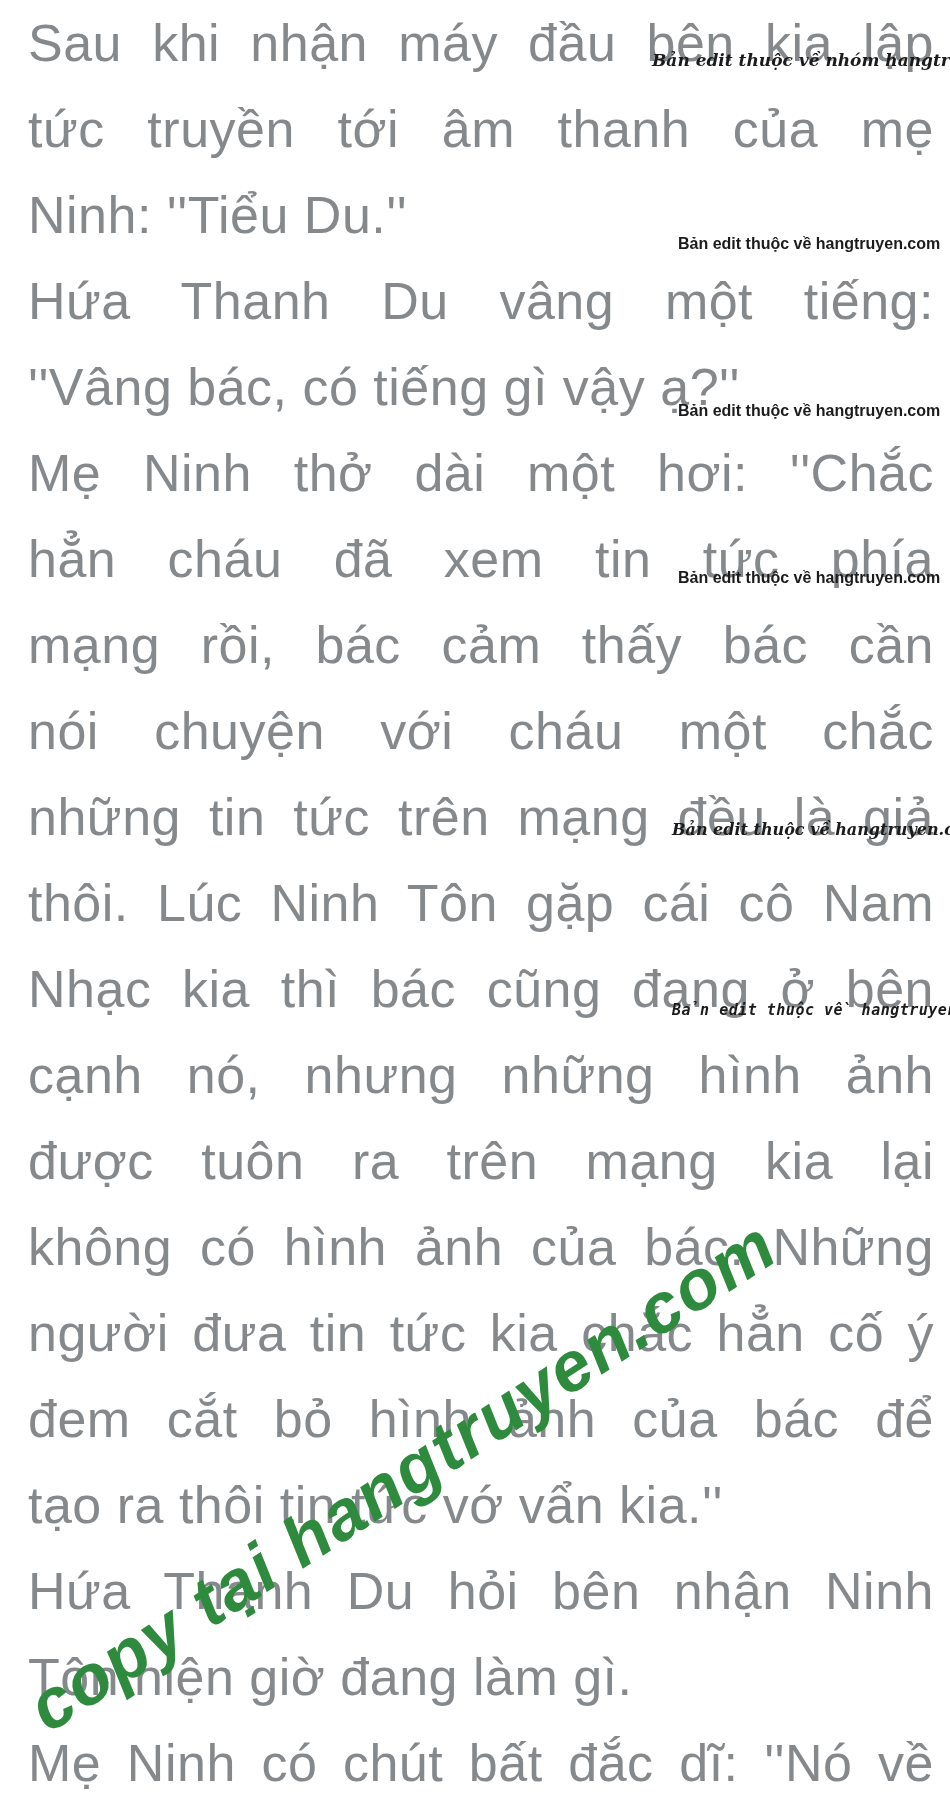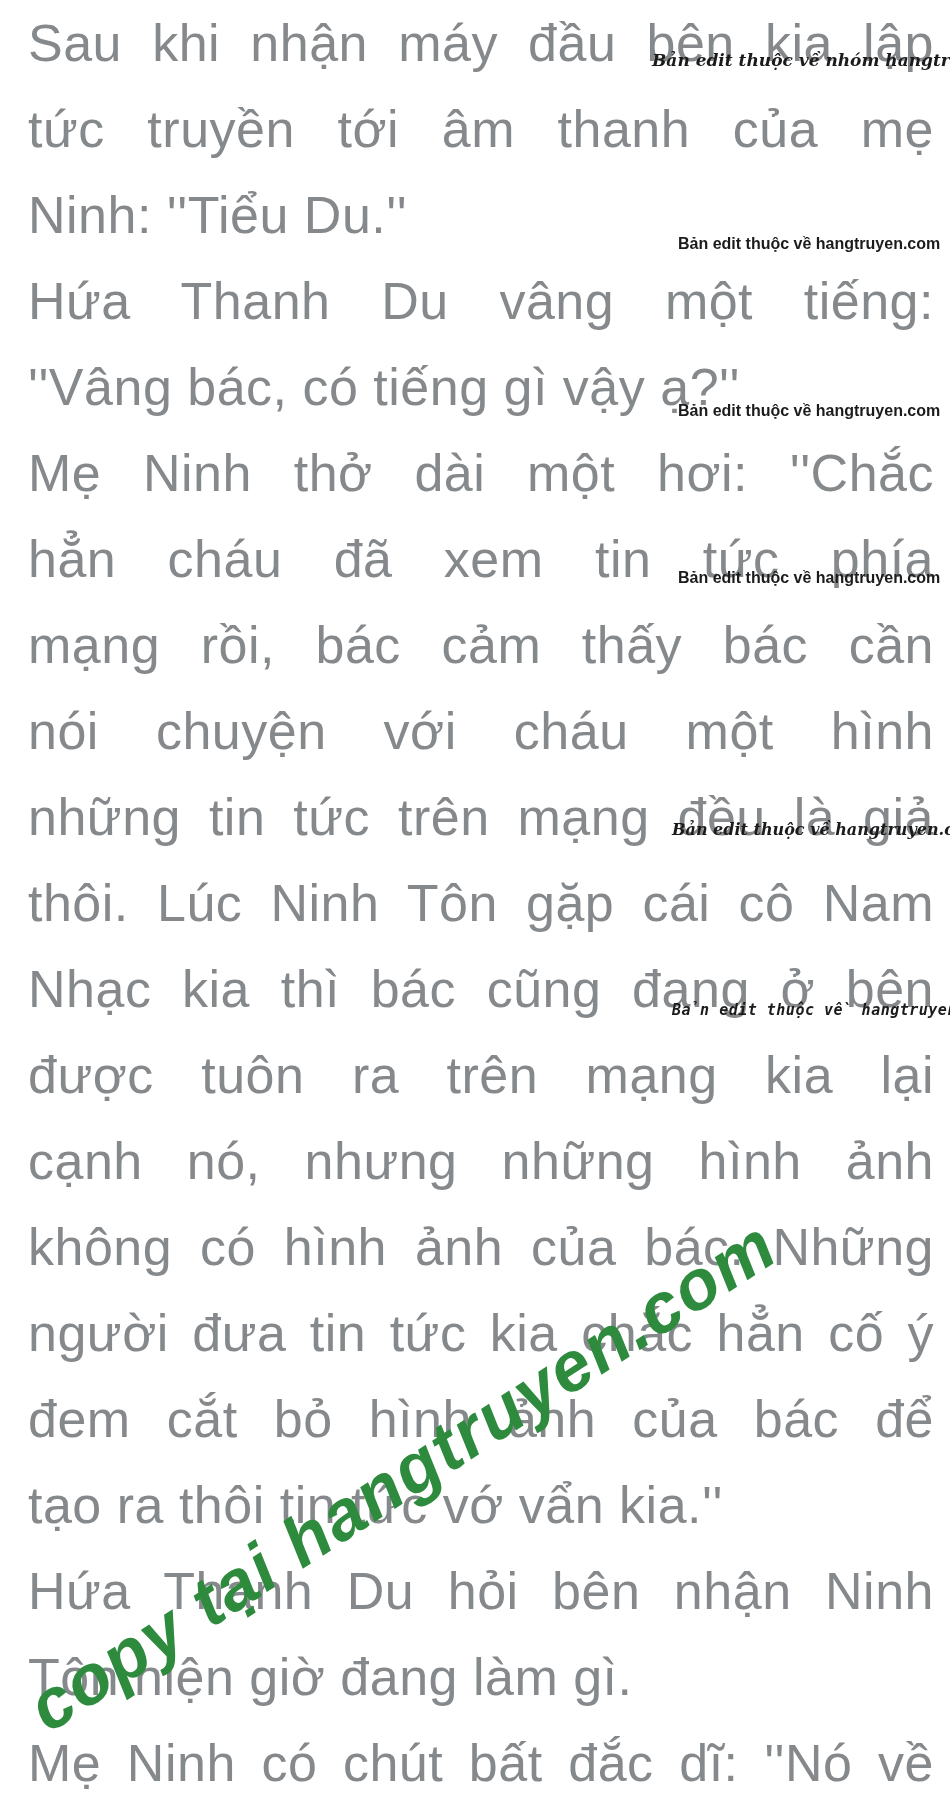--- a/index.html
+++ b/index.html
@@ -96,26 +96,26 @@
 
   <div class="text-block">
     <div class="line">Sau khi nhận máy đầu bên kia lập</div>
     <div class="line">tức truyền tới âm thanh của mẹ</div>
     <div class="line para-end">Ninh: ''Tiểu Du.''</div>
     <div class="line">Hứa Thanh Du vâng một tiếng:</div>
     <div class="line para-end">''Vâng bác, có tiếng gì vậy ạ?''</div>
     <div class="line">Mẹ Ninh thở dài một hơi: ''Chắc</div>
     <div class="line">hẳn cháu đã xem tin tức phía</div>
     <div class="line">mạng rồi, bác cảm thấy bác cần</div>
-    <div class="line">nói chuyện với cháu một hình</div>
+    <div class="line">nói chuyện với cháu một chắc</div>
     <div class="line">những tin tức trên mạng đều là giả</div>
     <div class="line">thôi. Lúc Ninh Tôn gặp cái cô Nam</div>
     <div class="line">Nhạc kia thì bác cũng đang ở bên</div>
+    <div class="line">cạnh nó, nhưng những hình ảnh</div>
     <div class="line">được tuôn ra trên mạng kia lại</div>
-    <div class="line">cạnh nó, nhưng những hình ảnh</div>
     <div class="line">không có hình ảnh của bác. Những</div>
     <div class="line">người đưa tin tức kia chắc hẳn cố ý</div>
     <div class="line">đem cắt bỏ hình ảnh của bác để</div>
     <div class="line para-end">tạo ra thôi tin tức vớ vẩn kia.''</div>
     <div class="line">Hứa Thanh Du hỏi bên nhận Ninh</div>
     <div class="line para-end">Tôn hiện giờ đang làm gì.</div>
     <div class="line">Mẹ Ninh có chút bất đắc dĩ: ''Nó về</div>
   </div>
 
   <div class="wm wm-script" style="left:652px; top:50px">Bản edit thuộc về nhóm hangtruyen.com</div>

